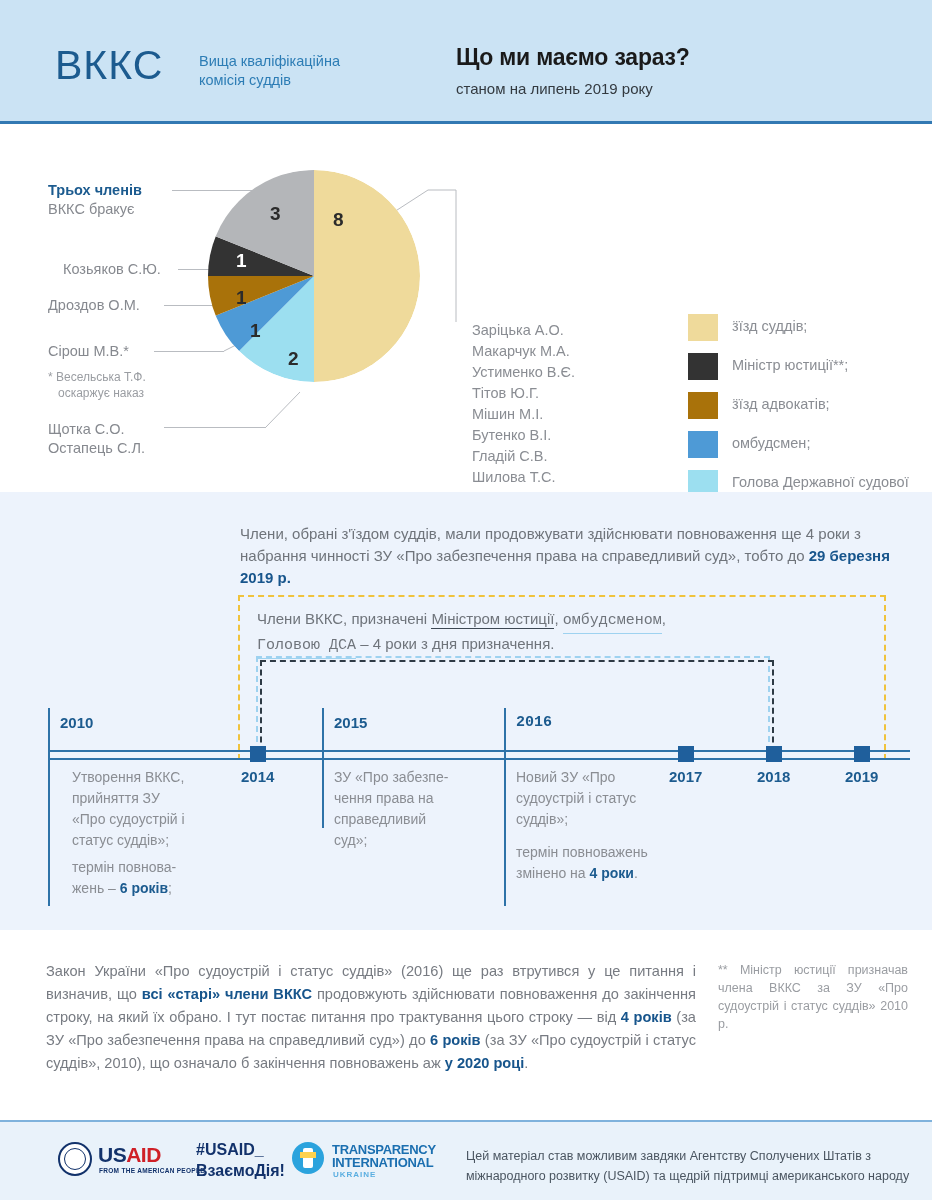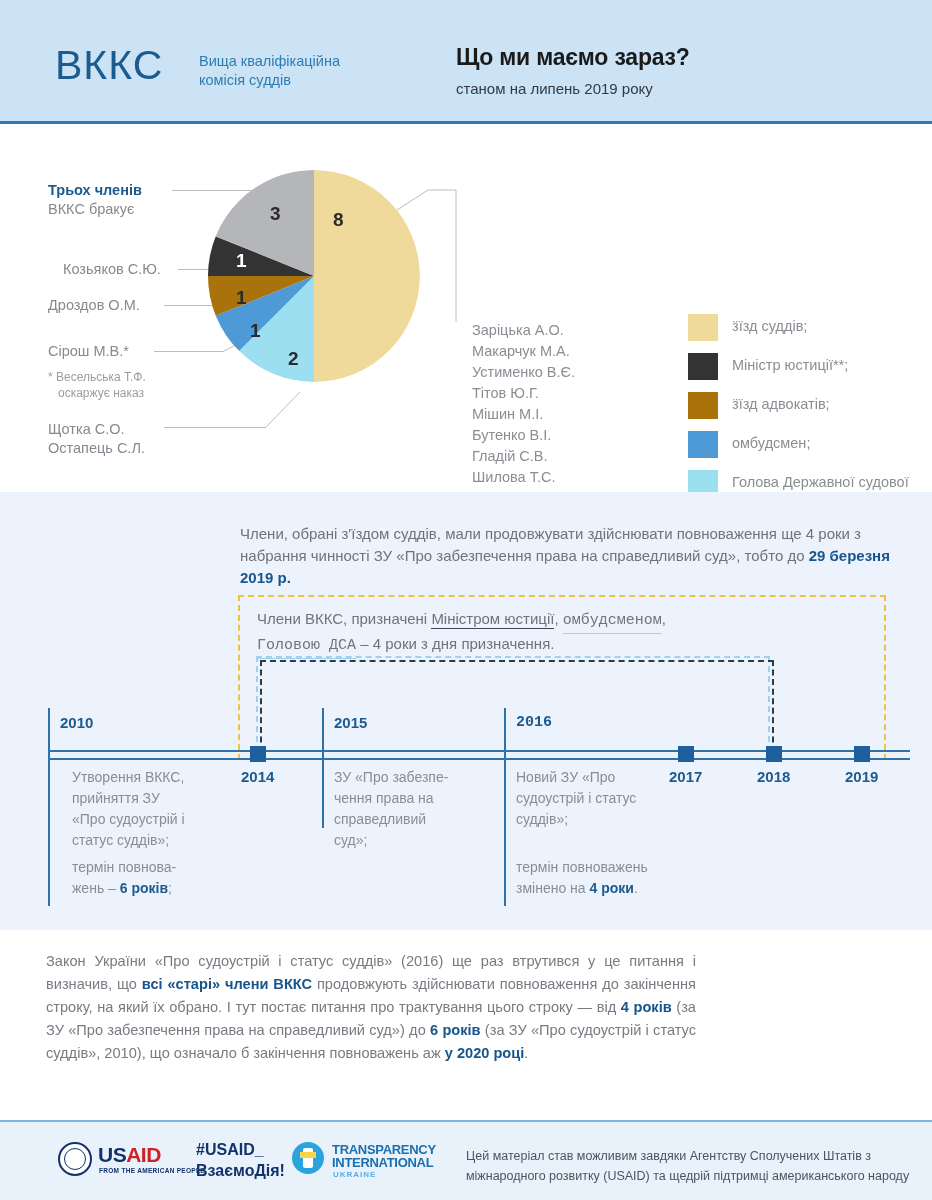--- a/index.html
+++ b/index.html
@@ -87,21 +87,21 @@
   .axis-line{position:absolute;left:0;width:862px;height:2px;background:#2e72a8;}
   .marker{position:absolute;width:16px;height:16px;background:#1f5f9c;top:-4px;}
   .vrule{position:absolute;width:2px;background:#2e72a8;}
   .yr-top{position:absolute;font-size:15px;font-weight:bold;color:#1c5b8f;}
   .yr-bot{position:absolute;font-size:15px;font-weight:bold;color:#1c5b8f;}
   .col-txt{position:absolute;font-size:14px;line-height:21px;color:#8a8d93;width:125px;}
   .col-txt b{color:#1c5b8f;}
   
   .bottom{position:absolute;left:0;top:930px;width:932px;height:190px;background:#fff;}
   .bt-main{
-    position:absolute;left:46px;top:20px;width:650px;
+    position:absolute;left:46px;top:30px;width:650px;
     font-size:14.6px;line-height:23px;color:#777b82;text-align:justify;
   }
   .bt-main b{color:#17558c;}
   .bt-note{
     position:absolute;left:718px;top:31px;width:190px;
     font-size:12.5px;line-height:18px;color:#9a9da2;text-align:justify;
   }
   
   .footer{
     position:absolute;left:0;top:1120px;width:932px;height:80px;
@@ -271,25 +271,26 @@
   <div class="yr-bot" style="left:669px;top:276px;">2017</div>
   <div class="yr-bot" style="left:757px;top:276px;">2018</div>
   <div class="yr-bot" style="left:845px;top:276px;">2019</div>
 
   <div class="col-txt" style="left:72px;top:275px;">Утворення ВККС, прийняття ЗУ «Про судоустрій і статус суддів»;</div>
   <div class="col-txt" style="left:72px;top:365px;"><span>термін повнова-жень – </span><b>6 років</b><span>;</span></div>
 
   <div class="col-txt" style="left:516px;top:275px;">Новий ЗУ «Про судоустрій і статус суддів»;</div>
 
   <div class="col-txt" style="left:334px;top:275px;">ЗУ «Про забезпе-чення права на справедливий суд»;</div>
-  <div class="col-txt" style="left:516px;top:365px;width:180px;"><span>термін повноважень змінено на </span><b>4 роки</b><span>.</span></div>
+  <div class="col-txt" style="left:516px;top:350px;width:180px;"><span>термін повноважень змінено на </span><b>4 роки</b><span>.</span></div>
 </div>
 
 <div class="bottom">
   <div class="bt-main"><span>Закон України «Про судоустрій і статус суддів» (2016) ще раз втрутився у це питання і визначив, що </span><b>всі «старі» члени ВККС</b><span> продовжують здійснювати повноваження до закінчення строку, на який їх обрано. І тут постає питання про трактування цього строку — від </span><b>4 років</b><span> (за ЗУ «Про забезпечення права на справедливий суд») до </span><b>6 років</b><span> (за ЗУ «Про судоустрій і статус суддів», 2010), що означало б закінчення повноважень аж </span><b>у 2020 році</b><span>.</span></div>
+  <div class="bt-note">** Міністр юстиції призначав члена ВККС за ЗУ «Про судоустрій і статус суддів» 2010 р.</div>
 </div>
 
 <div class="footer"></div>
 <div class="usaid-seal"></div>
 <div class="usaid-word"><span>US</span><span class="red">AID</span></div>
 <div class="usaid-tag">FROM THE AMERICAN PEOPLE</div>
 <div class="hash1">#USAID_</div>
 <div class="hash2">ВзаємоДія!</div>
 <div class="ti-mark"></div>
 <div class="ti-t1">TRANSPARENCY</div>

